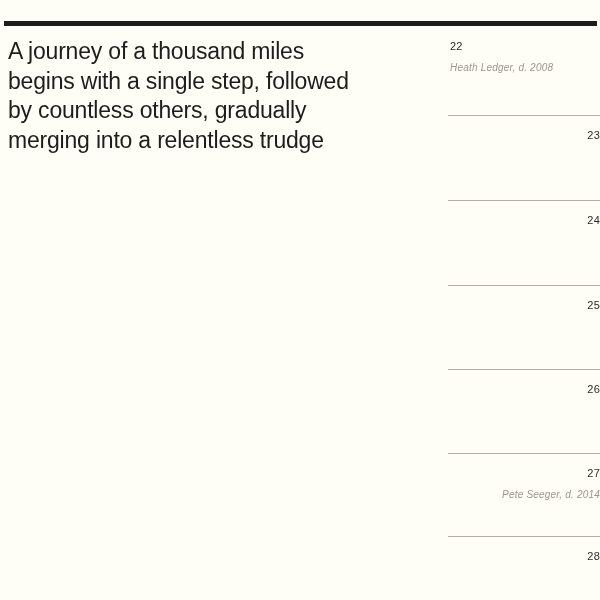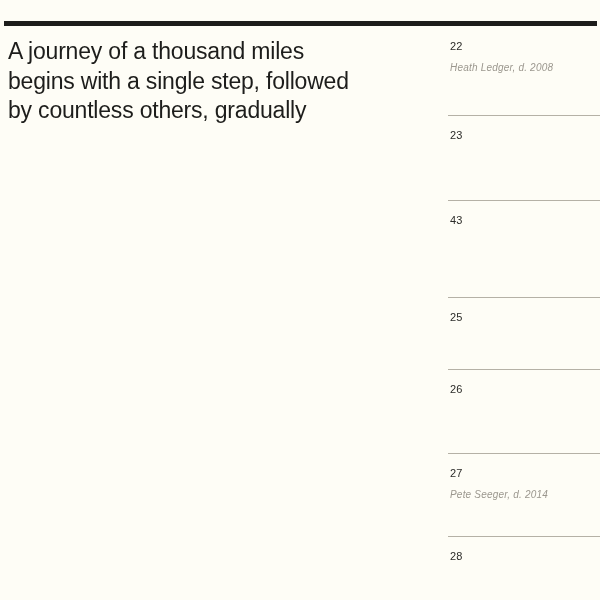--- a/index.html
+++ b/index.html
@@ -41,25 +41,26 @@
     top: 0;
     bottom: 0;
   }
   .day-row {
     position: absolute;
     left: 0;
     right: 0;
   }
   .day-row.ruled {
     border-top: 1px solid #b5b1a6;
+    text-align: right;
   }
   .r0 { top: 27px; }
   .r1 { top: 115px; }
   .r2 { top: 200px; }
-  .r3 { top: 297px; }
+  .r3 { top: 285px; }
   .r4 { top: 369px; }
   .r5 { top: 453px; }
   .r6 { top: 536px; }
   .day-number {
     padding: 11px 0 0 2px;
     font-size: 11px;
     line-height: 16px;
     color: #2b2b28;
     letter-spacing: 0.2px;
   }
@@ -77,36 +78,37 @@
 <body>
 
 <div class="page">
 
   <div class="top-rule"></div>
 
   <div class="quote">
     <div>A journey of a thousand miles</div>
     <div>begins with a single step, followed</div>
     <div>by countless others, gradually</div>
+    <div>merging into a relentless trudge</div>
   </div>
 
   <div class="days">
 
     <div class="day-row r0">
       <div class="day-number">22</div>
       <div class="day-note">Heath Ledger, d. 2008</div>
     </div>
 
     <div class="day-row ruled r1">
       <div class="day-number">23</div>
       <div class="day-note"></div>
     </div>
 
     <div class="day-row ruled r2">
-      <div class="day-number">43</div>
+      <div class="day-number">24</div>
       <div class="day-note"></div>
     </div>
 
     <div class="day-row ruled r3">
       <div class="day-number">25</div>
       <div class="day-note"></div>
     </div>
 
     <div class="day-row ruled r4">
       <div class="day-number">26</div>

